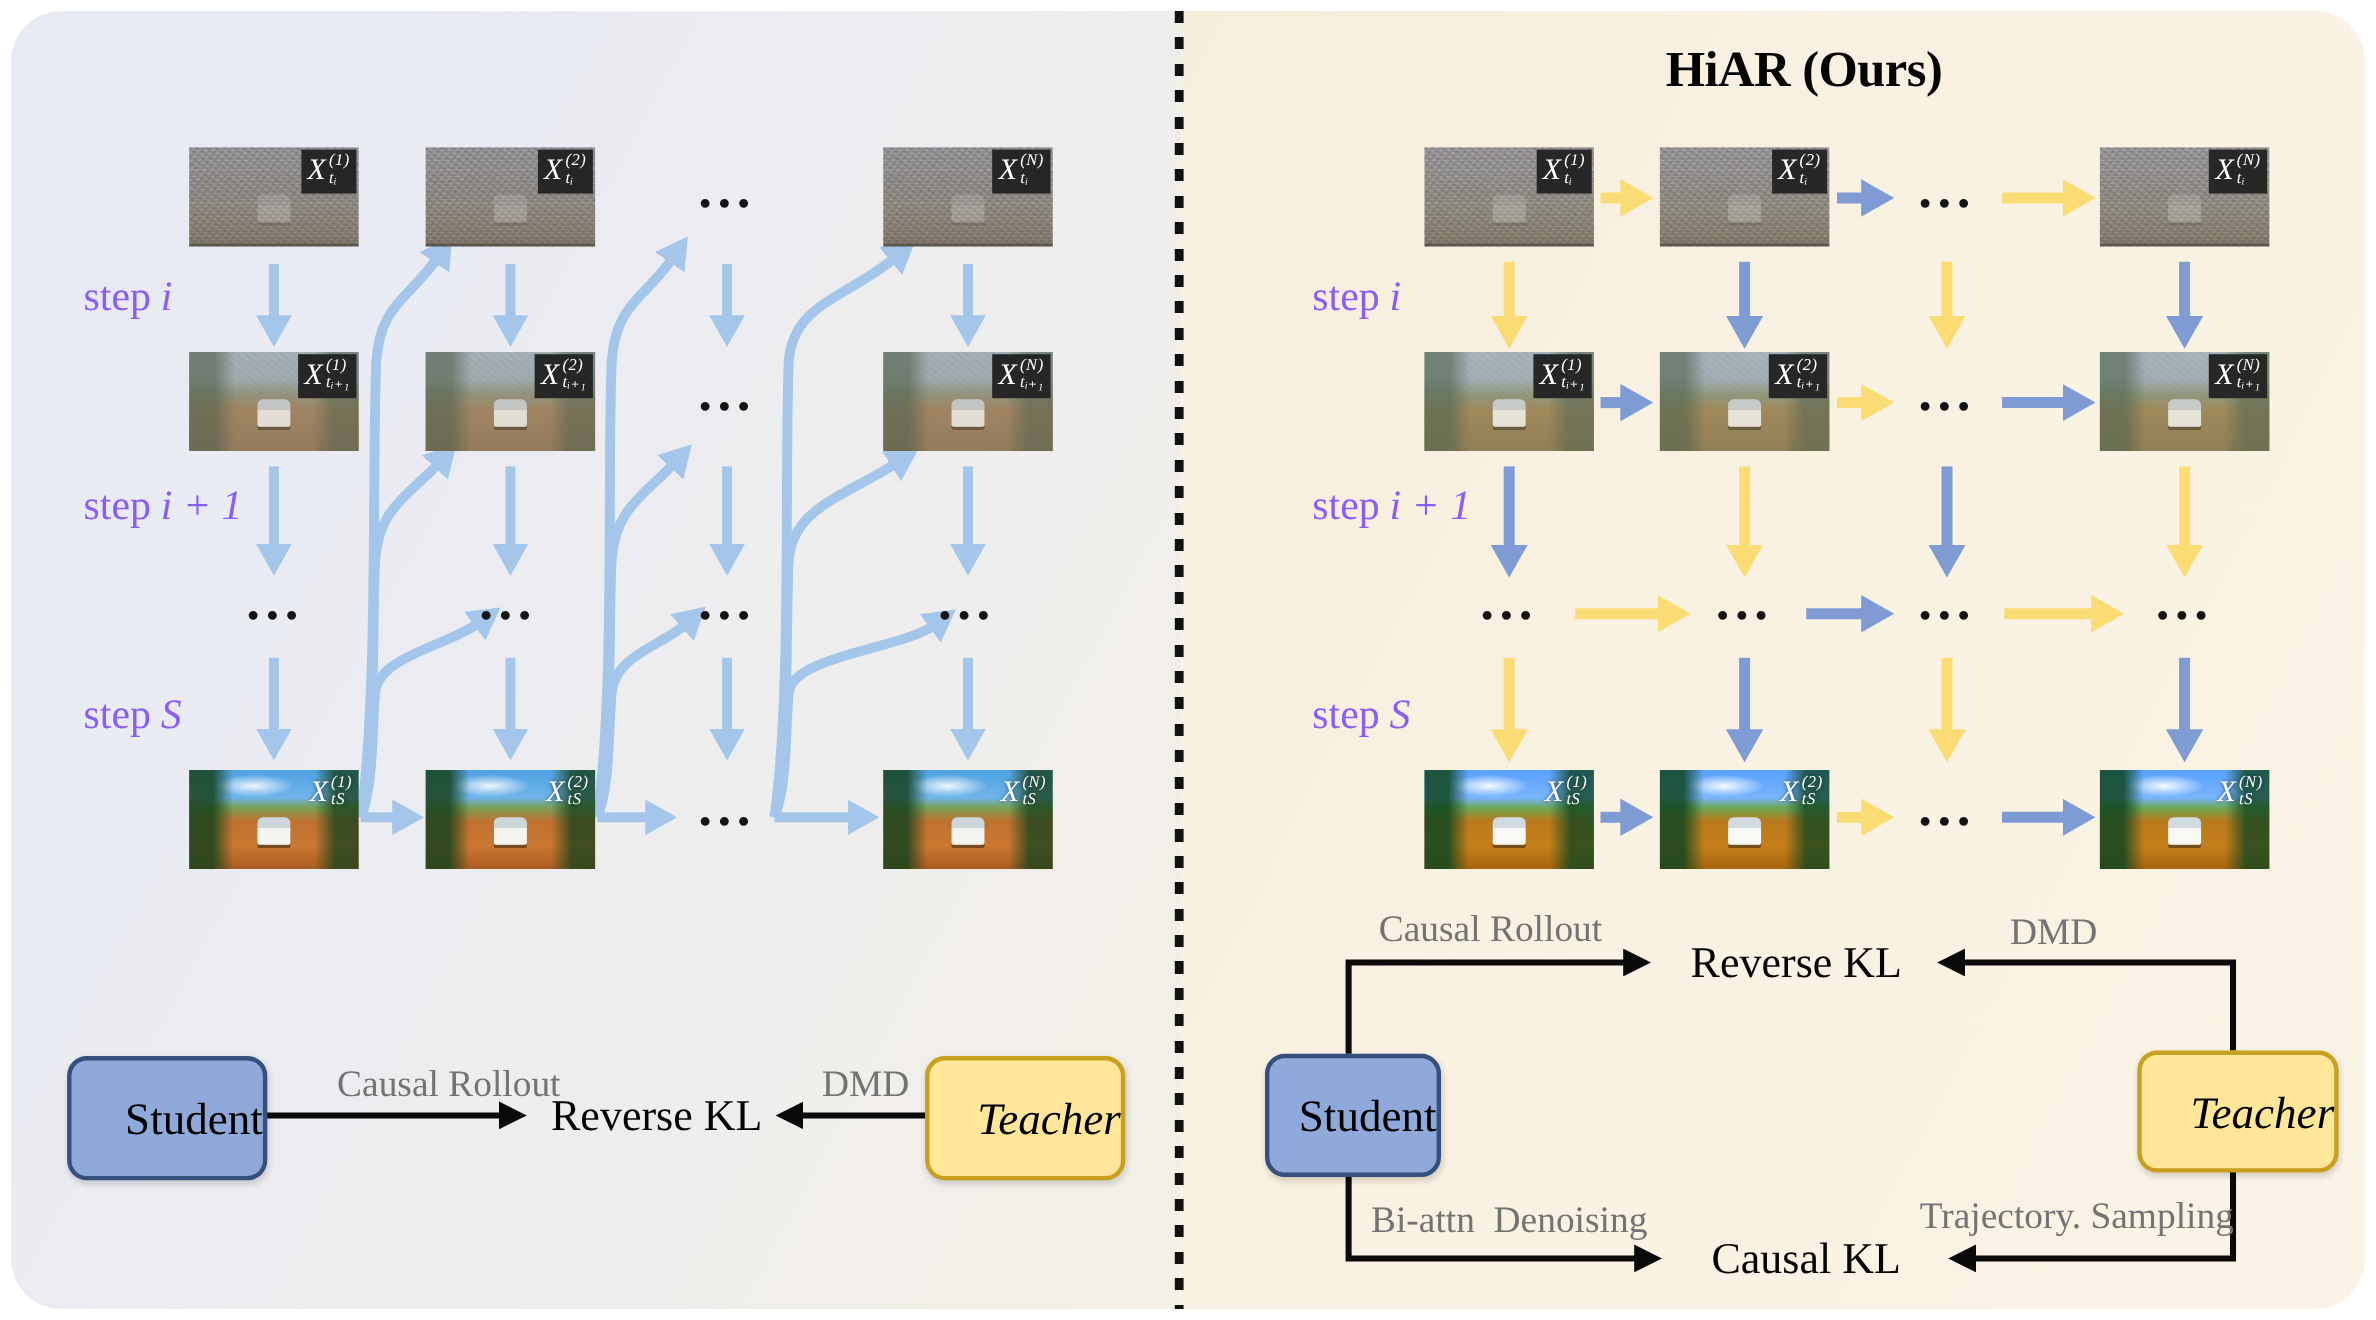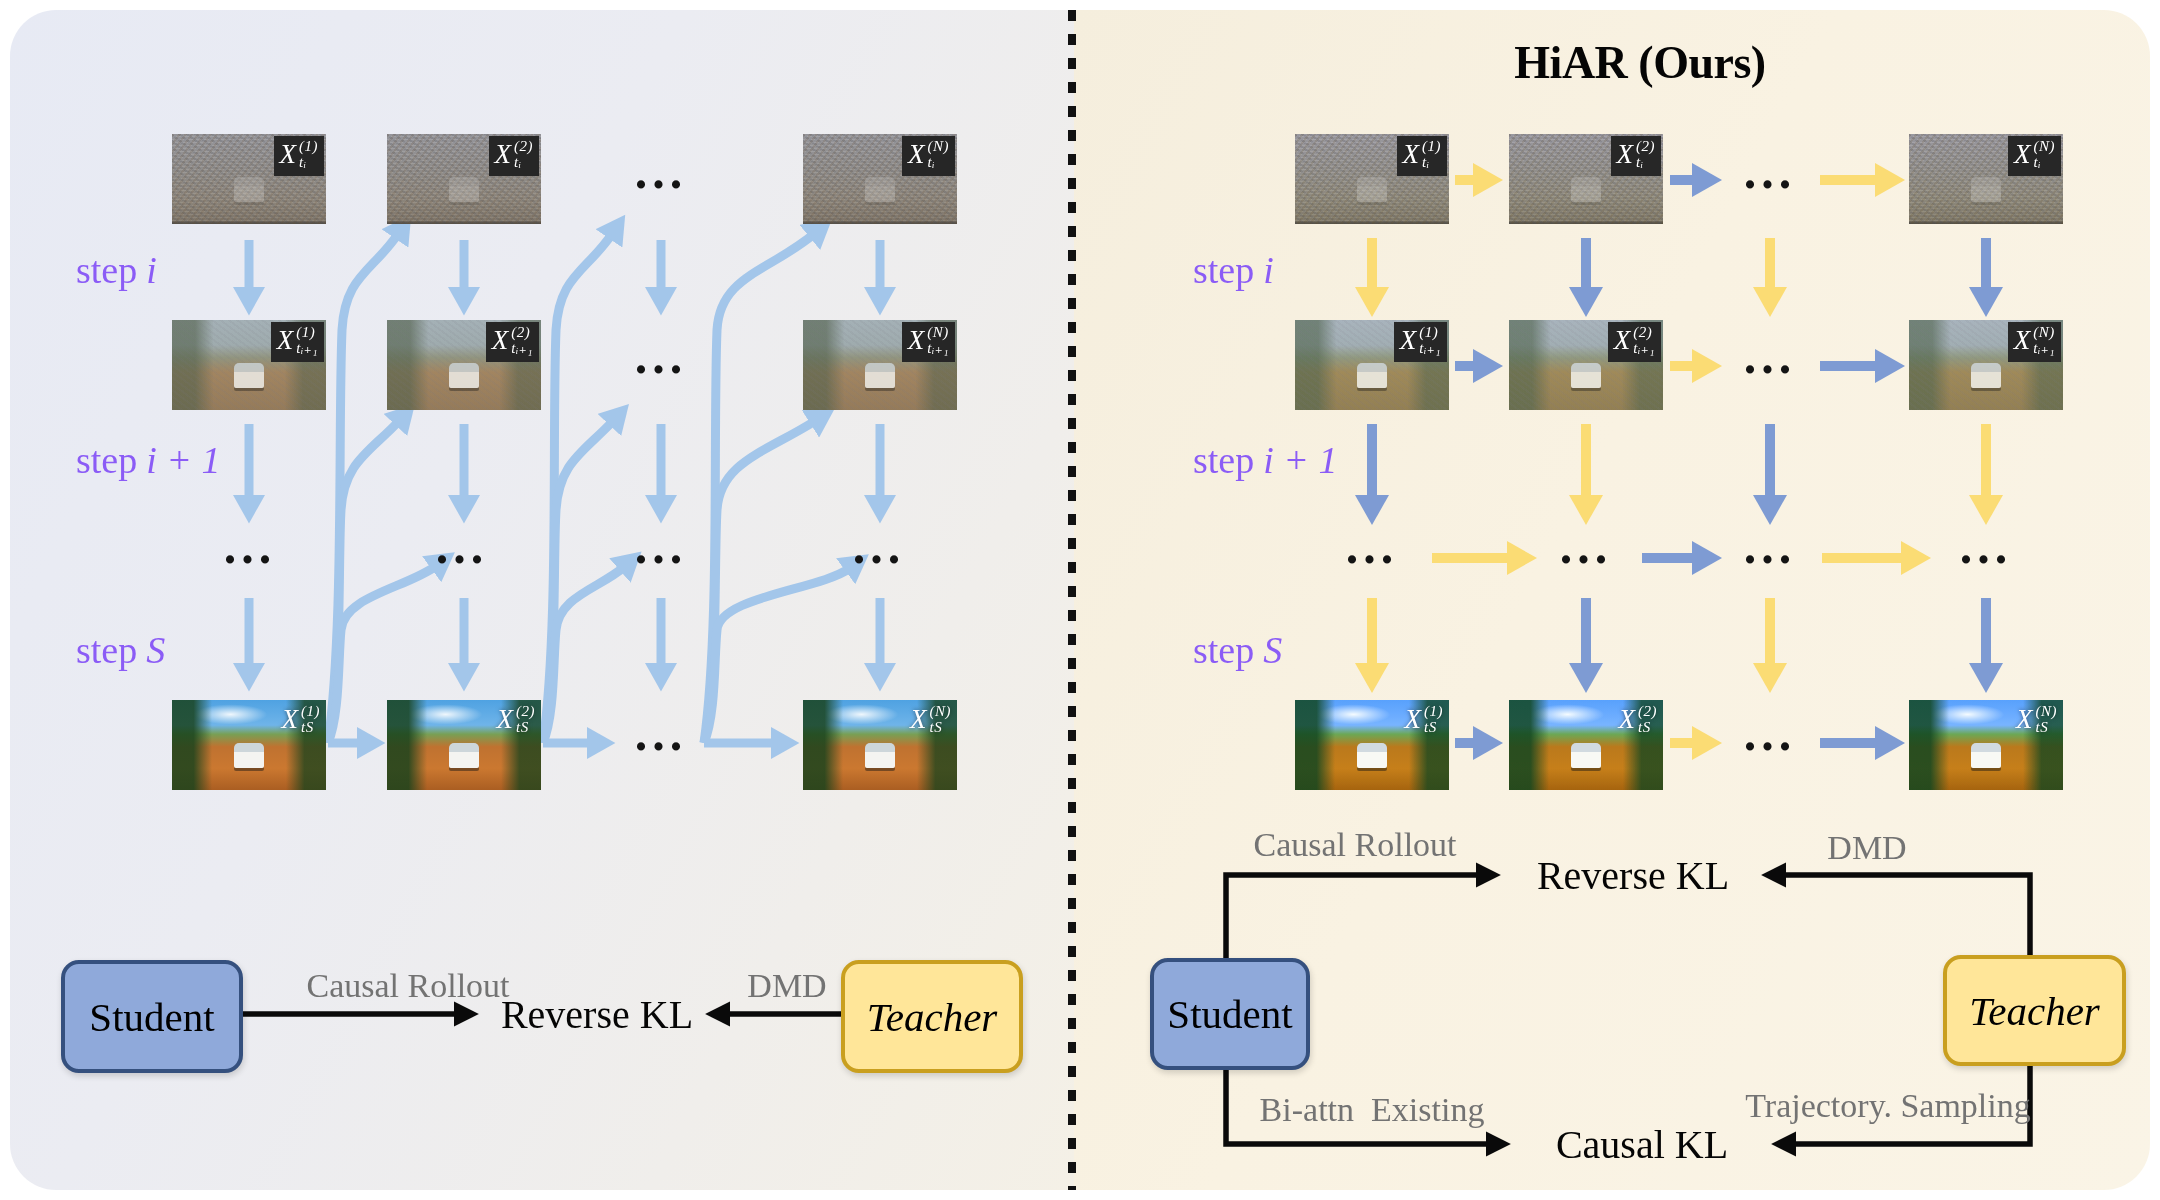--- a/index.html
+++ b/index.html
@@ -38,21 +38,21 @@
   .f-noisy .car{opacity:.22;filter:grayscale(1);}
   .f-mid .car{opacity:.8;}
   .chip{position:absolute;top:2px;right:2px;display:flex;align-items:center;gap:3px;
         background:#262626;color:#fff;padding:3px 6px 5px 6px;}
   .chip.plain{background:rgba(0,0,0,0);padding:2px 4px;text-shadow:0 0 4px rgba(0,0,0,.55);}
   .chip-x{font-style:italic;font-size:27px;line-height:1;}
   .chip-scripts{display:flex;flex-direction:column;align-items:flex-start;}
   .chip-sup,.chip-sub{font-size:15px;line-height:1.05;font-style:italic;letter-spacing:.5px;}
   .dots{position:absolute;transform:translate(-50%,-78%);font-weight:bold;font-size:50px;
         letter-spacing:5px;color:#141414;line-height:1;white-space:nowrap;}
-  .node{position:absolute;display:flex;align-items:center;justify-content:center;
+  .node{position:absolute;display:flex;align-items:center;justify-content:flex-end;
         border-radius:18px;font-size:41px;color:#000;box-shadow:1px 3px 6px rgba(0,0,0,.16);}
   .node.student{background:#8fa9da;border:4px solid #35507e;}
   .node.teacher{background:#ffe699;border:4px solid #c99f1f;font-style:italic;}
   .kl{position:absolute;transform:translate(-50%,-50%);font-size:40px;color:#050505;white-space:pre;}
   .edge-label{position:absolute;transform:translate(-50%,-50%);font-size:34px;color:#737373;white-space:pre;}
   svg.overlay{position:absolute;left:0;top:0;pointer-events:none;}
   .sLB{stroke:#a3c6ea;stroke-width:9;fill:none;}
   .sRB{stroke:#7e9bd3;stroke-width:10;fill:none;}
   .sRY{stroke:#fbdc74;stroke-width:10;fill:none;}
   .sK{stroke:#0a0a0a;stroke-width:5.5;fill:none;}
@@ -393,16 +393,16 @@
 
   <div class="edge-label" style="left:1355px;top:845px">Causal Rollout</div>
   <div class="kl" style="left:1633px;top:875px">Reverse KL</div>
   <div class="edge-label" style="left:1867px;top:848px">DMD</div>
   <div class="node student" style="left:1150px;top:958px;width:152px;height:104px">
       <span>Student</span>
     </div>
   <div class="node teacher" style="left:1943px;top:955px;width:175px;height:103px">
       <span>Teacher</span>
     </div>
-  <div class="edge-label" style="left:1372px;top:1110px">Bi-attn  Existing</div>
+  <div class="edge-label" style="left:1372px;top:1110px">Bi-attn  Denoising</div>
   <div class="kl" style="left:1642px;top:1144px">Causal KL</div>
   <div class="edge-label" style="left:1888px;top:1106px">Trajectory. Sampling</div>
 </div>
 
 </body></html>

